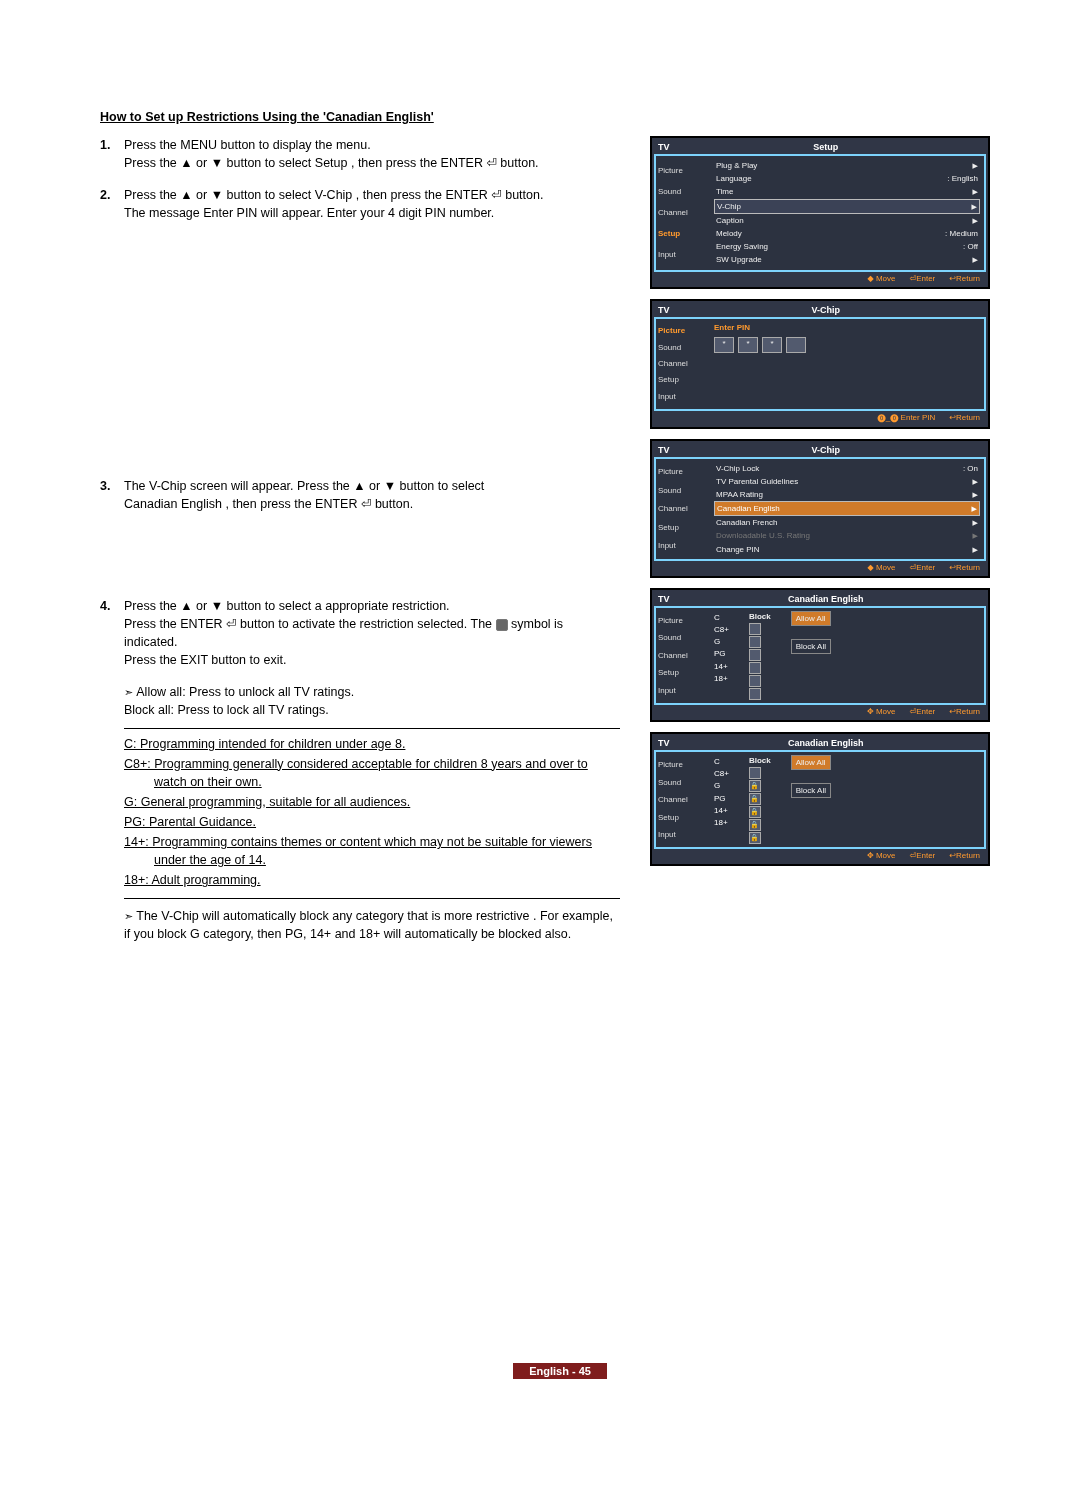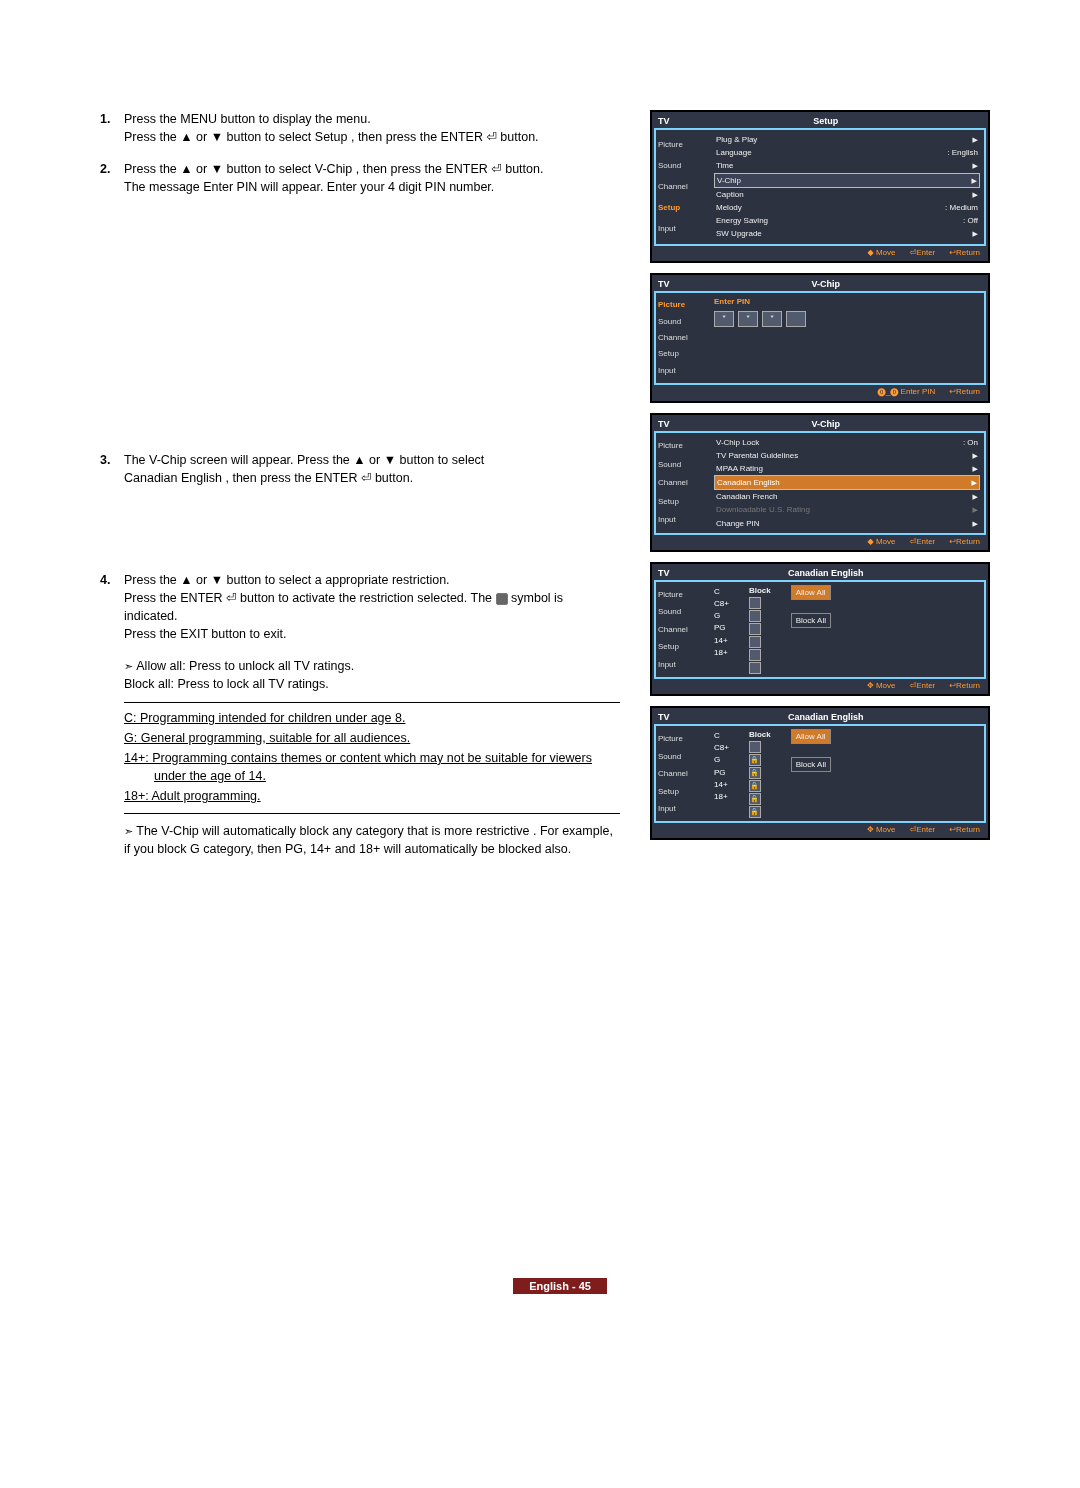--- a/index.html
+++ b/index.html
@@ -150,20 +150,21 @@
   .side-btns { display:flex; flex-direction:column; gap:13px; }
   .side-btn { border:1px solid #888; padding:1px 4px; font-size:8px; white-space:nowrap; }
   .side-btn.active { background:#d07b2a; }
   .dim { color:#777; }
   .lock-icon { display:inline-block; width:10px; height:10px; border:1px solid #777; border-radius:2px; background:#666; vertical-align:middle; }
 </style>
 </head>
 <body>
 
 <div class="page">
+  <div class="headline">How to Set up Restrictions Using the 'Canadian English'</div>
 
   <div class="two-col">
     <div class="left">
       <ol class="steps">
         <li>
           <span class="num">1.</span>
           <span>Press the MENU button to display the menu.</span><br>
           <span>Press the ▲ or ▼ button to select  Setup , then press the ENTER ⏎ button.</span>
         </li>
         <li>
@@ -195,21 +196,23 @@
           <span>Press the EXIT button to exit.</span>
         </li>
       </ol>
       <div class="sub-note arrow-item">
         <span>Allow all: Press to unlock all TV ratings.</span><br>
         <span style="margin-left:0">Block all: Press to lock all TV ratings.</span>
       </div>
 
       <div class="defs">
         <p class="hang"><span>C: Programming intended for children under age 8.</span></p>
+        <p class="hang"><span>C8+: Programming generally considered acceptable for children 8 years and over to watch on their own.</span></p>
         <p class="hang"><span>G: General programming, suitable for all audiences.</span></p>
+        <p class="hang"><span>PG: Parental Guidance.</span></p>
         <p class="hang"><span>14+: Programming contains themes or content which may not be suitable for viewers under the age of 14.</span></p>
         <p class="hang"><span>18+: Adult programming.</span></p>
       </div>
 
       <div class="sub-note arrow-item">
         <span>The V-Chip will automatically block any category that is  more restrictive . For example, if you block G category, then PG, 14+ and 18+ will automatically be blocked also.</span>
       </div>
     </div>
 
     <div class="right">

